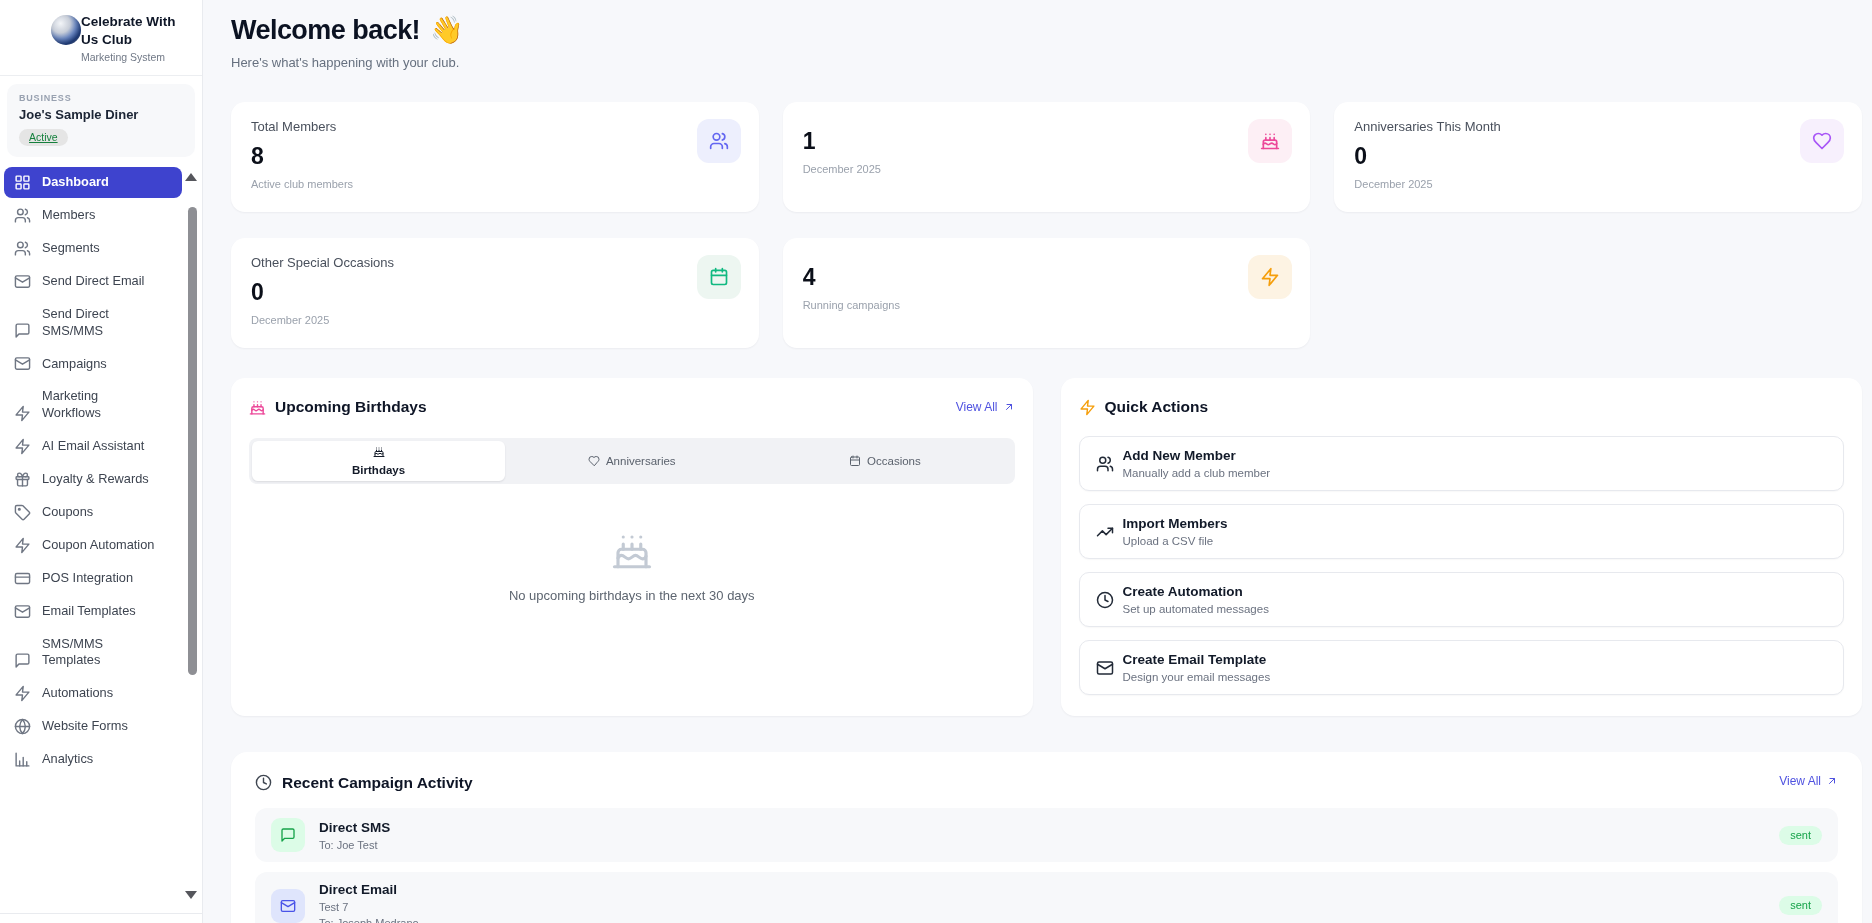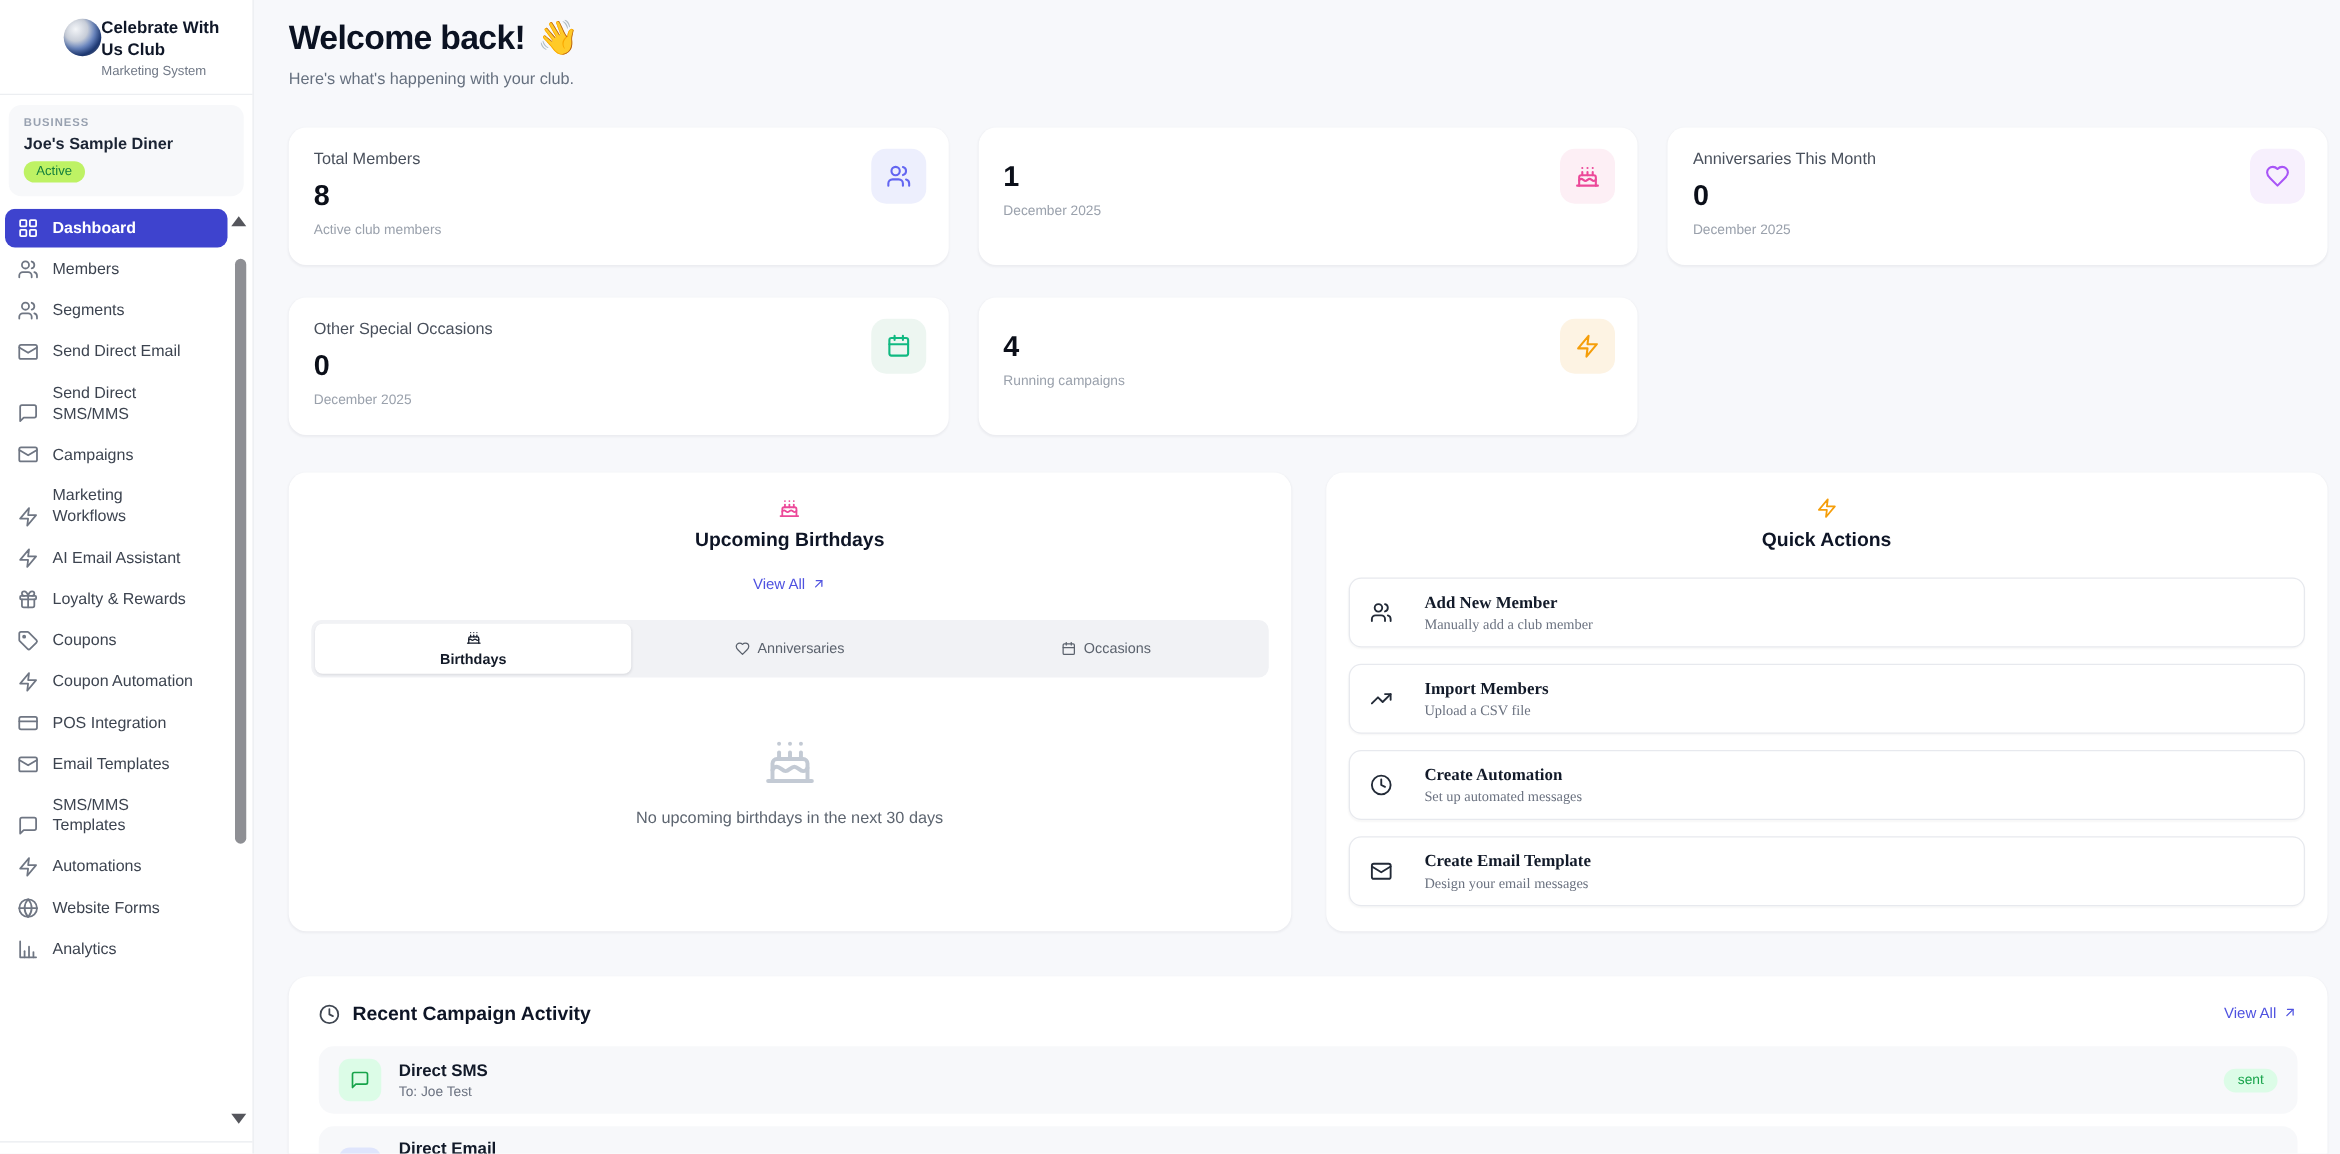--- a/index.html
+++ b/index.html
@@ -17,21 +17,21 @@
   .sb-header { display:flex; padding:13px 10px 12px 8px; align-items:flex-start;margin-left:43px; }
   .logo { width:30px; height:30px; border-radius:50%; flex:0 0 30px; margin-top:2px;
     background:radial-gradient(circle at 32% 28%, #f3f5f8 0%, #c7cdd8 32%, #6a86bf 52%, #24458c 72%, #97a2b4 100%);
     box-shadow:inset -2px -3px 5px rgba(0,0,0,.25); }
   .sb-title { font-size:13.5px; font-weight:700; line-height:1.3; color:#0f1728; }
   .sb-subtitle { font-size:10.5px; color:#707886; margin-top:3px; }
   .sb-divider { border-top:1px solid #eceef1; }
   .biz-box { background:#f7f8fa; border-radius:10px; margin:8px 7px 10px 7px; padding:9px 12px 11px 12px; }
   .biz-label { font-size:9px; letter-spacing:.09em; color:#98a1b0; font-weight:600; }
   .biz-name { font-size:13px; font-weight:600; color:#1b2434; margin-top:4px; }
-  .badge-green { display:inline-block; margin-top:7px; font-size:10.5px; font-weight:500; color:#15803d; background:#bef264; border-radius:999px; padding:2px 10px 3px; }
+  .badge-green { display:inline-block; margin-top:7px; font-size:10.5px; font-weight:500; color:#15803d; background:#e5e5e5; border-radius:999px; padding:2px 10px 3px;text-decoration:underline; }
   .nav { flex:1 1 auto; position:relative; overflow:hidden; padding-right:20px; }
   .nav-item { display:flex; align-items:flex-end; gap:11px; margin:0 0 2px 4px; padding:7px 6px 7px 10px; border-radius:8px; cursor:pointer; color:#3d4450; }
   .nav-item .nic { width:17px; height:17px; flex:0 0 17px; color:#6f7683; }
   .nav-item .nlabel { font-size:12.8px; font-weight:500; line-height:1.3; }
   .nav-item.active { background:#3e43ce; color:#ffffff; }
   .nav-item.active .nic { color:#ffffff; }
   .nav-item.active .nlabel { font-weight:700; }
   
   .sb-arrow-up, .sb-arrow-down { position:absolute; right:5px; width:0; height:0; border-left:6px solid transparent; border-right:6px solid transparent; cursor:pointer; }
   .sb-arrow-up { top:6px; border-bottom:8px solid #55565c; }
@@ -53,39 +53,39 @@
   .stat-icon-box .ic { width:20px; height:20px; }
   .tint-indigo { background:#edeffd; color:#6366f1; }
   .tint-pink   { background:#fdeff5; color:#ec4899; }
   .tint-purple { background:#f7f0fd; color:#a855f7; }
   .tint-green  { background:#edf6f1; color:#10b981; }
   .tint-amber  { background:#fdf3e3; color:#f59e0b; }
   .tint-emerald{ background:#e7f8ec; color:#22c55e; }
 
   .panels { display:grid; grid-template-columns:1fr 1fr; gap:28px; margin-top:30px; }
   .panel { background:#fff; border-radius:14px; padding:20px 18px; min-height:338px; box-shadow:0 1px 2px rgba(16,24,40,.05); }
-  .panel-head { display:flex; align-items:center; gap:9px;flex-direction:column; }
+  .panel-head { display:flex; align-items:center; gap:9px; }
   .panel-title { font-size:15.5px; font-weight:700; color:#0e1526; }
   .head-ic { width:17px; height:17px; }
   .ic-pink { color:#ec4899; } .ic-amber { color:#f59e0b; } .ic-gray { color:#3f4651; }
   .spacer { flex:1; }
   .view-all { display:flex; align-items:center; gap:5px; color:#4f52e0; font-size:12px; font-weight:500; cursor:pointer; }
   .view-all .ic { width:12px; height:12px; }
 
   .tabs { margin-top:22px; background:#f1f2f5; border-radius:8px; padding:3px; display:flex; }
   .tab { flex:1; display:flex; align-items:center; justify-content:center; gap:6px; font-size:11.5px; color:#5b626d; padding:5px 0; border-radius:6px; cursor:pointer; }
   .tab .ic { width:12px; height:12px; }
   .tab.active { background:#fff; color:#131a28; font-weight:700; box-shadow:0 1px 2px rgba(16,24,40,.10);flex-direction:column; }
 
   .empty { text-align:center; padding-top:46px; }
   .empty .ic { width:42px; height:42px; margin:0 auto; color:#c3cad4; stroke-width:1.8; }
   .empty-text { font-size:13px; color:#5d6570; margin-top:16px; }
 
   .qa-list { margin-top:20px; display:flex; flex-direction:column; gap:13px; }
-  .qa-item { border:1px solid #e7e9ee; border-radius:10px; background:#fff; padding:11px 16px; display:flex; align-items:center; gap:26px; cursor:pointer; box-shadow:0 1px 1.5px rgba(16,24,40,.03);font-family:Liberation Serif, serif; }
+  .qa-item { border:1px solid #e7e9ee; border-radius:10px; background:#fff; padding:11px 16px; display:flex; align-items:center; gap:9px; cursor:pointer; box-shadow:0 1px 1.5px rgba(16,24,40,.03); }
   .qa-item .ic { width:18px; height:18px; color:#222a37; flex:0 0 18px; }
   .qa-title { font-size:13.5px; font-weight:700; color:#121a29; }
   .qa-sub { font-size:11.5px; color:#6b7280; margin-top:4px; }
 
   .activity-card { margin-top:36px; background:#fff; border-radius:16px; padding:22px 24px 24px; box-shadow:0 1px 2px rgba(16,24,40,.05); }
   .activity-head { display:flex; align-items:flex-start; gap:10px; }
   .act-rows { margin-top:16px; display:flex; flex-direction:column; gap:10px; }
   .act-row { background:#f7f8fa; border-radius:12px; padding:10px 16px; display:flex; align-items:center; gap:14px; }
   .act-icon-box { width:34px; height:34px; border-radius:9px; display:flex; align-items:center; justify-content:center; flex:0 0 34px; }
   .act-icon-box .ic { width:16px; height:16px; }

